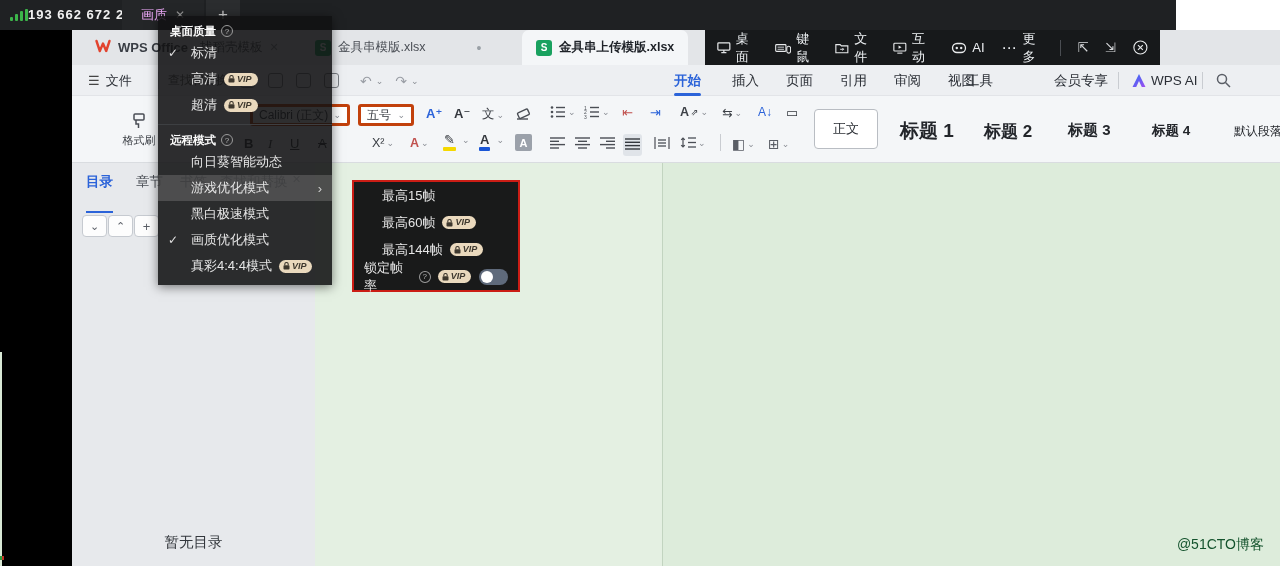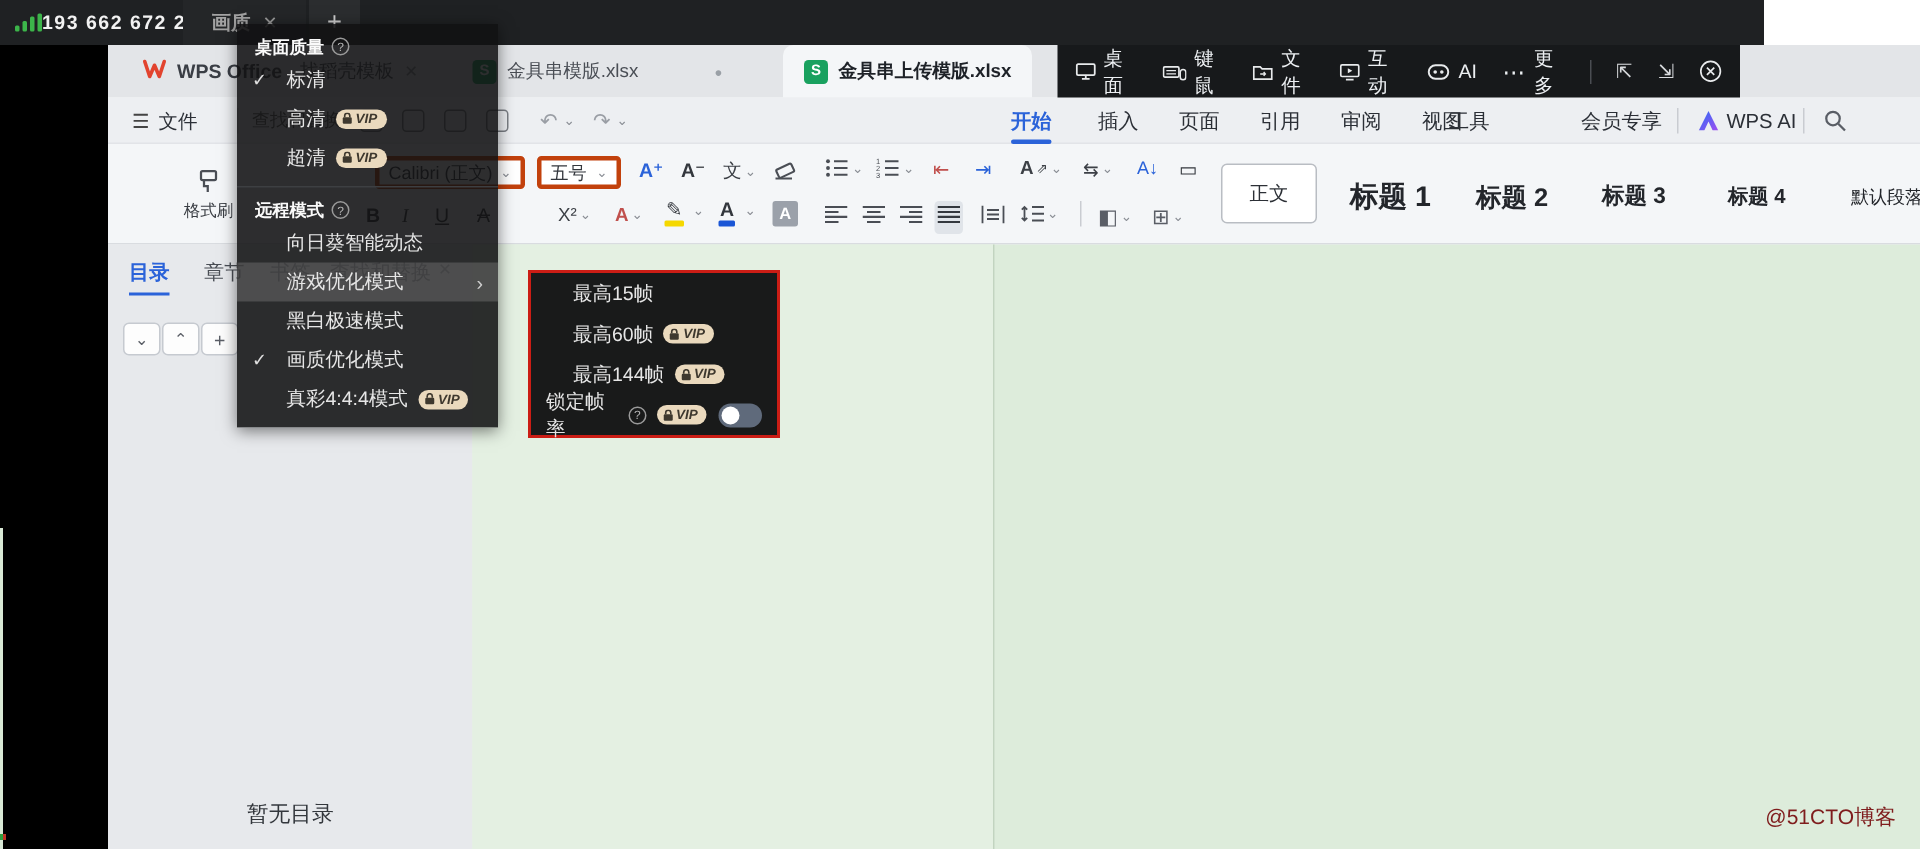--- a/index.html
+++ b/index.html
@@ -8,21 +8,21 @@
   .abs{position:absolute}
 
   
   .topbar{left:0;top:0;width:1176px;height:30px;background:#1f2123;z-index:30}
   .sigbars{left:10px;top:9px;display:flex;align-items:flex-end;gap:2px;height:12px}
   .sigbars i{display:block;width:3px;background:#3cb54a;border-radius:1px}
   .sigbars i:nth-child(1){height:4px}.sigbars i:nth-child(2){height:7px}
   .sigbars i:nth-child(3){height:10px}.sigbars i:nth-child(4){height:12px}
   .session-id{left:28px;top:7px;color:#f2f2f2;font-size:13px;letter-spacing:1px;font-weight:bold}
   .topbar-tab{left:122px;top:0;width:82px;height:30px;background:#242628;display:flex;align-items:center;justify-content:center;gap:8px}
-  .topbar-tab .tlabel{color:#a3a3a3;font-size:13px;font-weight:bold}
+  .topbar-tab .tlabel{color:#f0abfc;font-size:13px;font-weight:normal}
   .topbar-tab .tclose{color:#9a9a9a;font-size:12px;cursor:default}
   .topbar-newtab{left:206px;top:0;width:34px;height:30px;background:#2b2d2f;color:#cfcfcf;font-size:17px;display:flex;align-items:center;justify-content:center}
 
   
   .leftstrip{left:0;top:30px;width:72px;height:536px;background:#000;z-index:5}
   .green-edge{left:0;top:352px;width:2px;height:214px;background:#d9e9d6;z-index:6}
   .speck{left:0;top:556px;width:4px;height:4px;z-index:7;background:linear-gradient(90deg,#2fa140 50%,#c03427 50%)}
 
   
   .wps{left:72px;top:30px;width:1208px;height:536px;background:#f4f6f8}
@@ -57,26 +57,26 @@
   .bar-under{position:relative;display:inline-block;font-size:13px;font-weight:bold;color:#33373d;line-height:12px}
   .bar-under i{position:absolute;left:-1px;right:-1px;bottom:-5px;height:4px;border-radius:1px}
   .chip{width:17px;height:17px;background:#9ba1aa;color:#fff;font-size:11px;font-weight:bold;display:flex;align-items:center;justify-content:center;border-radius:2px}
   .jbox{background:#e0e4e9;border-radius:3px;padding:2px}
   .styles .stybox{border:1.5px solid #b9bdc3;background:#fff;border-radius:4px;width:64px;height:40px;display:flex;align-items:center;justify-content:center;font-size:13px;color:#2c3036}
   .sty{color:#23262b;font-weight:bold;white-space:nowrap}
 
   
   .sidebar{left:0;top:133px;width:243px;height:403px;background:#e7e9ec}
   .sb-tab{top:10px;font-size:13.5px;color:#4a4e55}
-  .sb-tab.active{color:#2b63d9;font-weight:bold;border-bottom:2px solid #2b63d9;padding-bottom:4px}
+  .sb-tab.active{color:#2b63d9;font-weight:bold;border-bottom:2px solid #2b63d9;padding-bottom:20px}
   .sb-btn{top:52px;width:25px;height:22px;background:#fdfdfd;border:1px solid #c6cad0;border-radius:4px;color:#5a5e66;font-size:11px;display:flex;align-items:center;justify-content:center}
   .sb-empty{left:0;top:370px;width:243px;text-align:center;font-size:14.5px;font-weight:normal;color:#33373c}
   .docarea{left:243px;top:133px;width:965px;height:403px;background:#ddecdb}
   .docpage{left:0;top:0;width:348px;height:403px;background:#e4f0e2;border-right:1px solid #c2d4c0}
-  .watermark{right:16px;bottom:12px;color:#7f1d1d;font-size:14px}
+  .watermark{right:16px;bottom:12px;color:#14532d;font-size:14px}
 
   
   .rtoolbar{left:705px;top:30px;width:455px;height:35px;background:#17191b;z-index:20;display:flex;align-items:center;padding:0 12px;gap:17px;color:#eceff2;font-size:13px}
   .rt-item{display:flex;align-items:center;gap:5px}
   .rt-div{width:1px;height:16px;background:#4a4d52}
   .rt-winctl{color:#d8dadd;font-size:13px}
 
   
   .qmenu{left:158px;top:16px;width:174px;background:rgba(17,17,18,0.88);z-index:50;padding:6px 0;color:#e6e6e6;box-shadow:0 2px 10px rgba(0,0,0,.5)}
   .q-header{display:flex;align-items:center;gap:5px;height:18px;padding:0 12px;font-size:11.5px;font-weight:bold;color:#fafafa}

